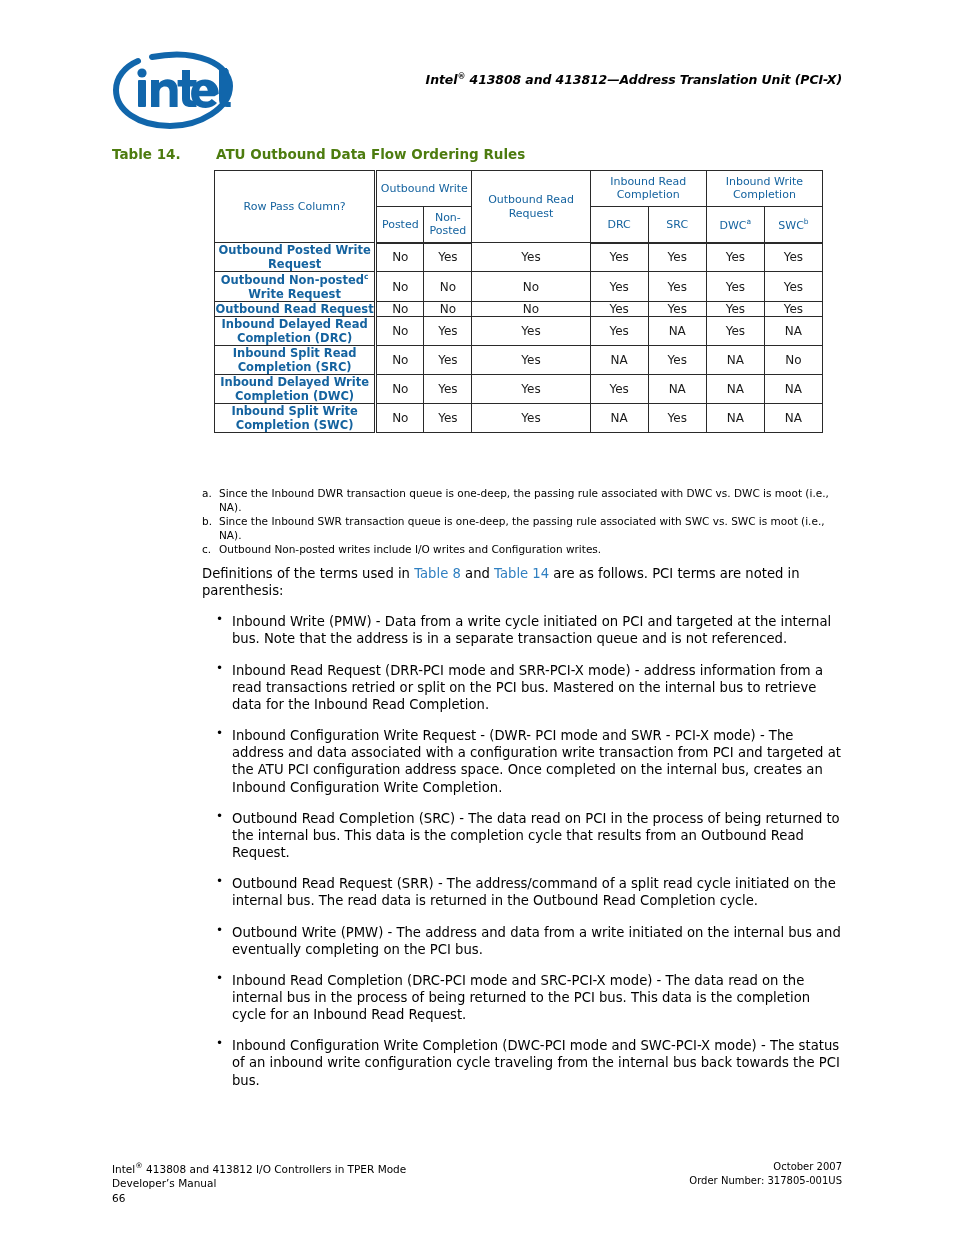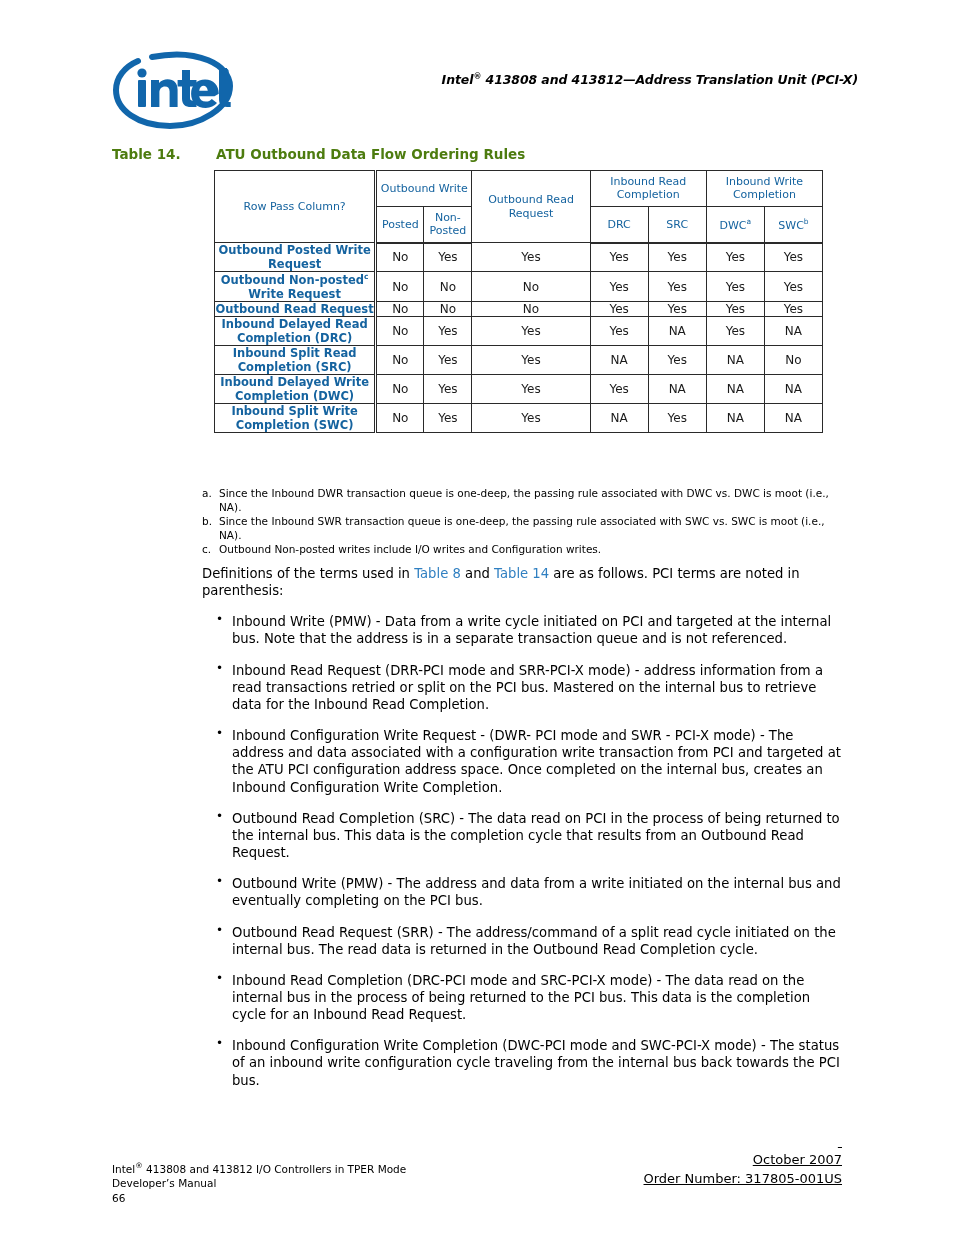--- a/index.html
+++ b/index.html
@@ -26,21 +26,21 @@
     position: absolute;
     left: 112px;
     top: 48px;
     width: 122px;
     height: 82px;
   }
   .logo svg { display: block; }
 
   .run-head {
     position: absolute;
-    right: 96px;
+    right: 112px;
     top: 72px;
     font-family: "DejaVu Sans", sans-serif;
     font-size: 12.5px;
     font-weight: bold;
     font-style: italic;
     letter-spacing: -0.1px;
     color: #000;
     white-space: nowrap;
   }
   .run-head sup { font-size: 8px; vertical-align: super; font-style: normal; }
@@ -159,25 +159,24 @@
     bottom: 29px;
     font-size: 10.5px;
     line-height: 1.42;
     color: #000;
   }
   .footer-left sup { font-size: 7.5px; vertical-align: super; }
   .footer-right {
     position: absolute;
     right: 112px;
     bottom: 47px;
-    font-size: 13px;
+    font-size: 10px;
     line-height: 1.42;
     color: #000;
     text-align: right;
-    text-decoration: underline;
   }
 </style>
 </head>
 <body>
 
 <div class="page">
 
   <div class="logo">
     <svg width="122" height="82" viewBox="0 0 122 82" xmlns="http://www.w3.org/2000/svg">
 
@@ -334,22 +333,22 @@
   </div>
 
   <div class="body-copy">
     <p class="intro"><span>Definitions of the terms used in </span><span class="xref">Table 8</span><span> and </span><span class="xref">Table 14</span><span> are as follows. PCI terms are noted in parenthesis:</span></p>
 
     <ul class="defs">
       <li>Inbound Write (PMW) - Data from a write cycle initiated on PCI and targeted at the internal bus. Note that the address is in a separate transaction queue and is not referenced.</li>
       <li>Inbound Read Request (DRR-PCI mode and SRR-PCI-X mode) - address information from a read transactions retried or split on the PCI bus. Mastered on the internal bus to retrieve data for the Inbound Read Completion.</li>
       <li>Inbound Configuration Write Request - (DWR- PCI mode and SWR - PCI-X mode) - The address and data associated with a configuration write transaction from PCI and targeted at the ATU PCI configuration address space. Once completed on the internal bus, creates an Inbound Configuration Write Completion.</li>
       <li>Outbound Read Completion (SRC) - The data read on PCI in the process of being returned to the internal bus. This data is the completion cycle that results from an Outbound Read Request.</li>
+      <li>Outbound Read Request (SRR) - The address/command of a split read cycle initiated on the internal bus. The read data is returned in the Outbound Read Completion cycle.</li>
       <li>Outbound Write (PMW) - The address and data from a write initiated on the internal bus and eventually completing on the PCI bus.</li>
-      <li>Outbound Read Request (SRR) - The address/command of a split read cycle initiated on the internal bus. The read data is returned in the Outbound Read Completion cycle.</li>
       <li>Inbound Read Completion (DRC-PCI mode and SRC-PCI-X mode) - The data read on the internal bus in the process of being returned to the PCI bus. This data is the completion cycle for an Inbound Read Request.</li>
       <li>Inbound Configuration Write Completion (DWC-PCI mode and SWC-PCI-X mode) - The status of an inbound write configuration cycle traveling from the internal bus back towards the PCI bus.</li>
     </ul>
   </div>
 
   <div class="footer-left">
     <div><span>Intel</span><sup>®</sup><span> 413808 and 413812 I/O Controllers in TPER Mode</span></div>
     <div>Developer’s Manual</div>
     <div>66</div>
   </div>

